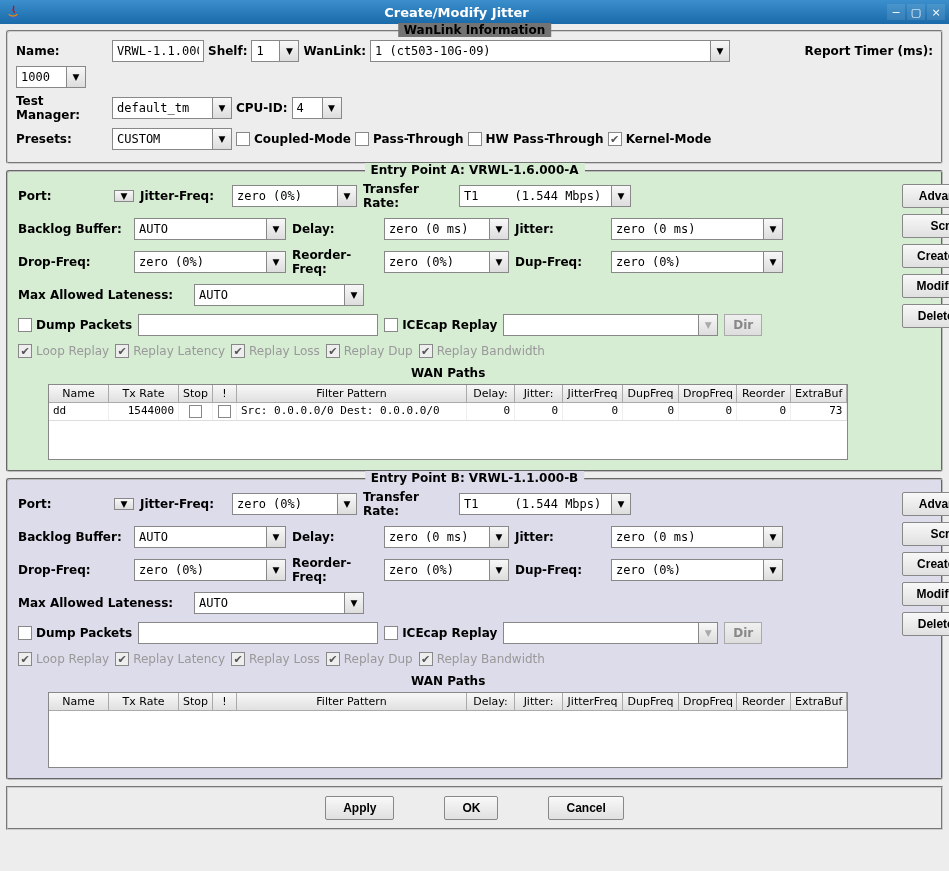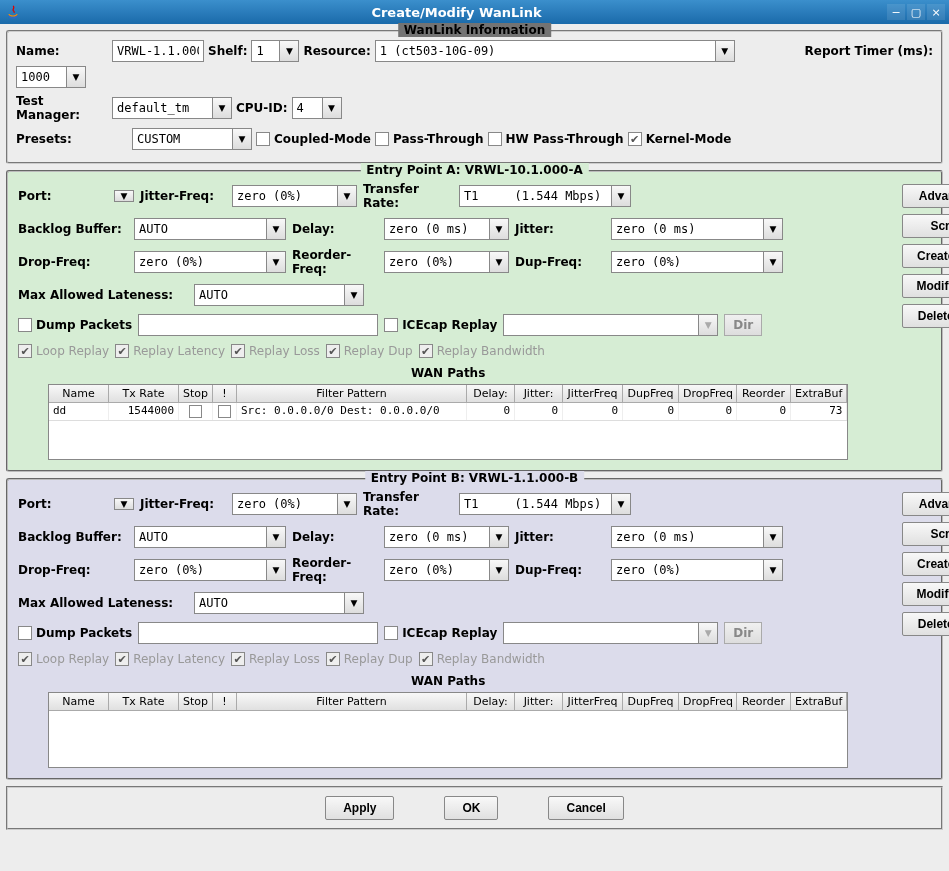--- a/index.html
+++ b/index.html
@@ -52,42 +52,42 @@
 <body>
 
 <div class="titlebar">
   <span class="java-icon">
     <svg width="16" height="16" viewBox="0 0 16 16">
         <path d="M4 10c0 1 2 2 4 2s4-1 4-2" stroke="#f80" fill="none" stroke-width="1.2"></path>
         <path d="M4 12c0 1 2 2 4 2s4-1 4-2" stroke="#36c" fill="none" stroke-width="1.2"></path>
         <path d="M8 2c2 1 0 3 0 4s2 1 1 3" stroke="#d00" fill="none" stroke-width="1.2"></path>
       </svg>
   </span>
-  <span class="title">Create/Modify WanLink</span>
+  <span class="title">Create/Modify Jitter</span>
   <div class="win-btns">
     <div class="win-btn">−</div>
     <div class="win-btn">▢</div>
     <div class="win-btn">×</div>
   </div>
 </div>
 
 <div class="outer">
 
 <div class="groupbox">
   <div class="legend">WanLink Information</div>
 
   <div class="row">
     <span class="label" style="width:92px">Name:</span>
     <input type="text" style="width: 92px;" value="VRWL-1.1.000">
     <span class="label">Shelf:</span>
     <span class="combo">
           <input type="text" style="width: 28px;" value="1">
           <span class="combo-btn">▼</span>
         </span>
-    <span class="label">Resource:</span>
+    <span class="label">WanLink:</span>
     <span class="combo" style="flex:1">
           <input type="text" style="width: 340px;" value="1 (ct503-10G-09)">
           <span class="combo-btn">▼</span>
         </span>
     <span class="label">Report Timer (ms):</span>
     <span class="combo">
           <input type="text" style="width: 50px;" value="1000">
           <span class="combo-btn">▼</span>
         </span>
   </div>
@@ -101,21 +101,21 @@
     <span class="label">CPU-ID:</span>
     <span class="combo">
           <input type="text" style="width: 30px;" value="4">
           <span class="combo-btn">▼</span>
         </span>
   </div>
 
   <div class="row">
     <span class="label" style="width:92px">Presets:</span>
     <span class="combo">
-          <input type="text" style="width: 100px; margin-left: 20px;" value="CUSTOM">
+          <input type="text" style="width: 100px;" value="CUSTOM">
           <span class="combo-btn">▼</span>
         </span>
     <span class="chk">
           <span class="chk-box"></span>
           <span class="label">Coupled-Mode</span>
         </span>
     <span class="chk">
           <span class="chk-box"></span>
           <span class="label">Pass-Through</span>
         </span>
@@ -124,21 +124,21 @@
           <span class="label">HW Pass-Through</span>
         </span>
     <span class="chk">
           <span class="chk-box checked"></span>
           <span class="label">Kernel-Mode</span>
         </span>
   </div>
 </div>
 
 <div class="ep-box ep-a">
-  <div class="legend">Entry Point A:  VRWL-10.1.000-A</div>
+  <div class="legend">Entry Point A:  VRWL-1.6.000-A</div>
   <div class="ep-grid">
     <div class="ep-main">
       <div class="frow">
         <span class="label" style="width:90px">Port:</span>
         <span class="combo">
               <span class="combo-btn">▼</span>
             </span>
         <span class="label" style="width:86px">Jitter-Freq:</span>
         <span class="combo">
               <input type="text" style="width: 105px;" value="zero (0%)">

